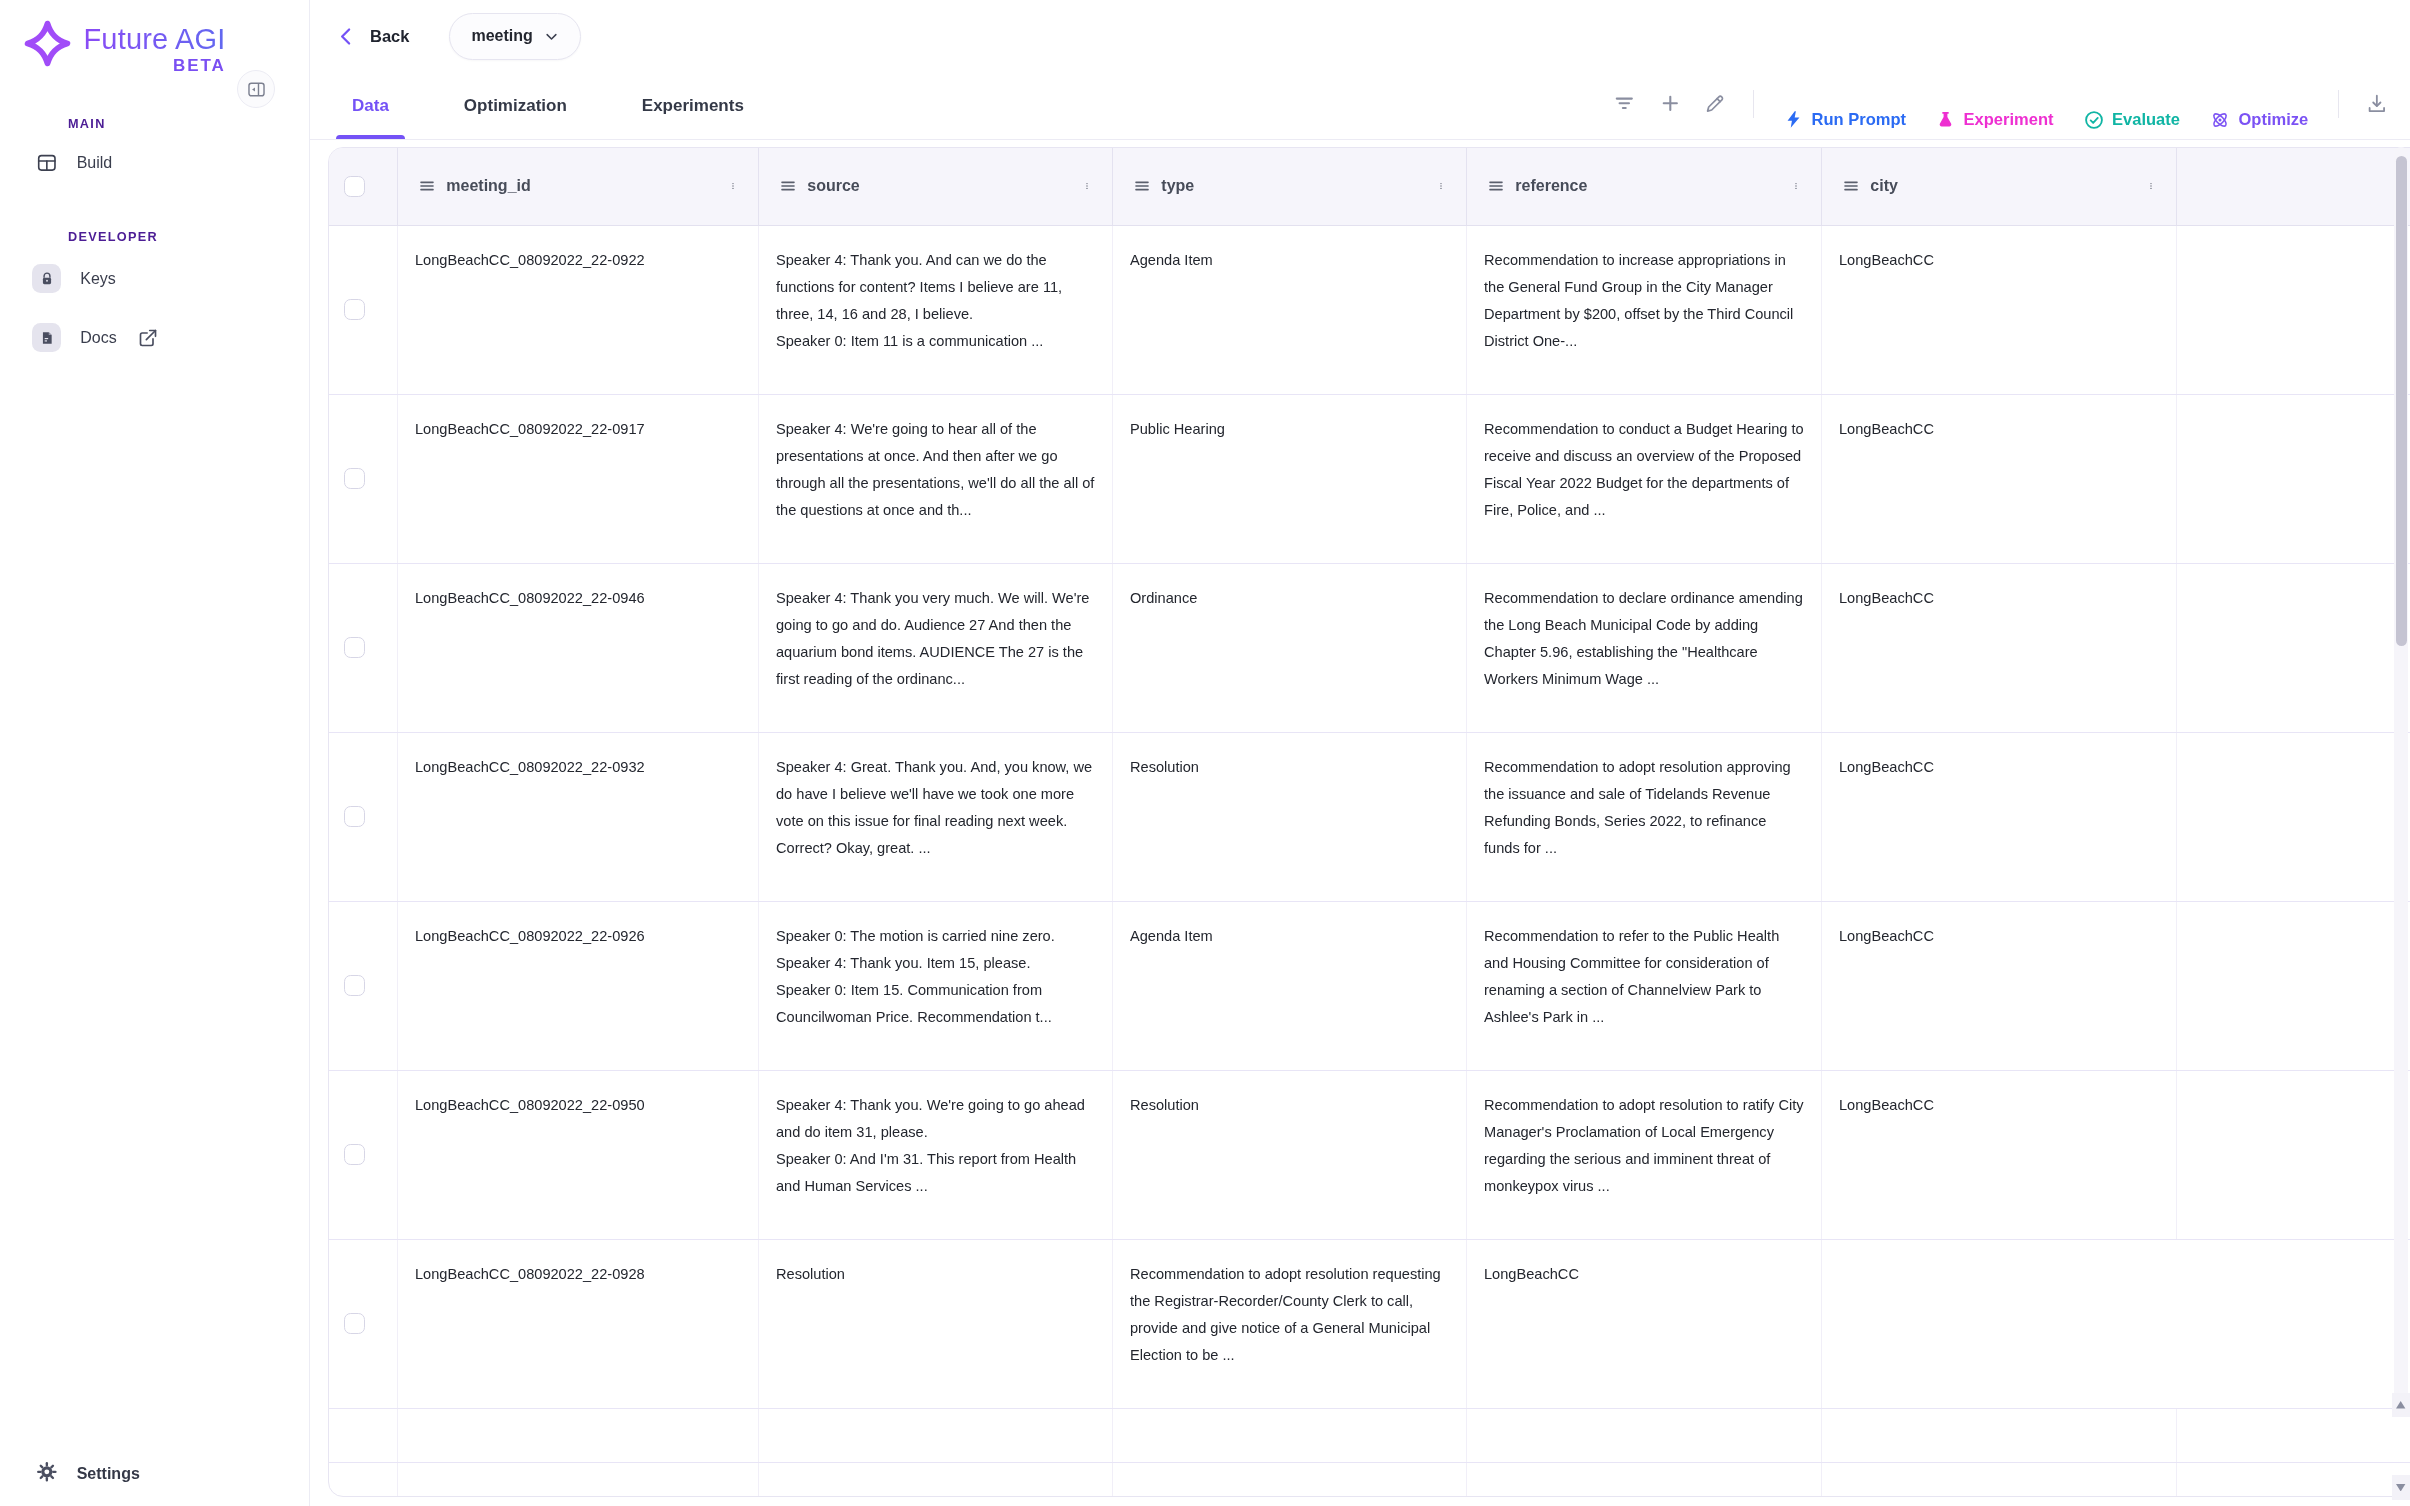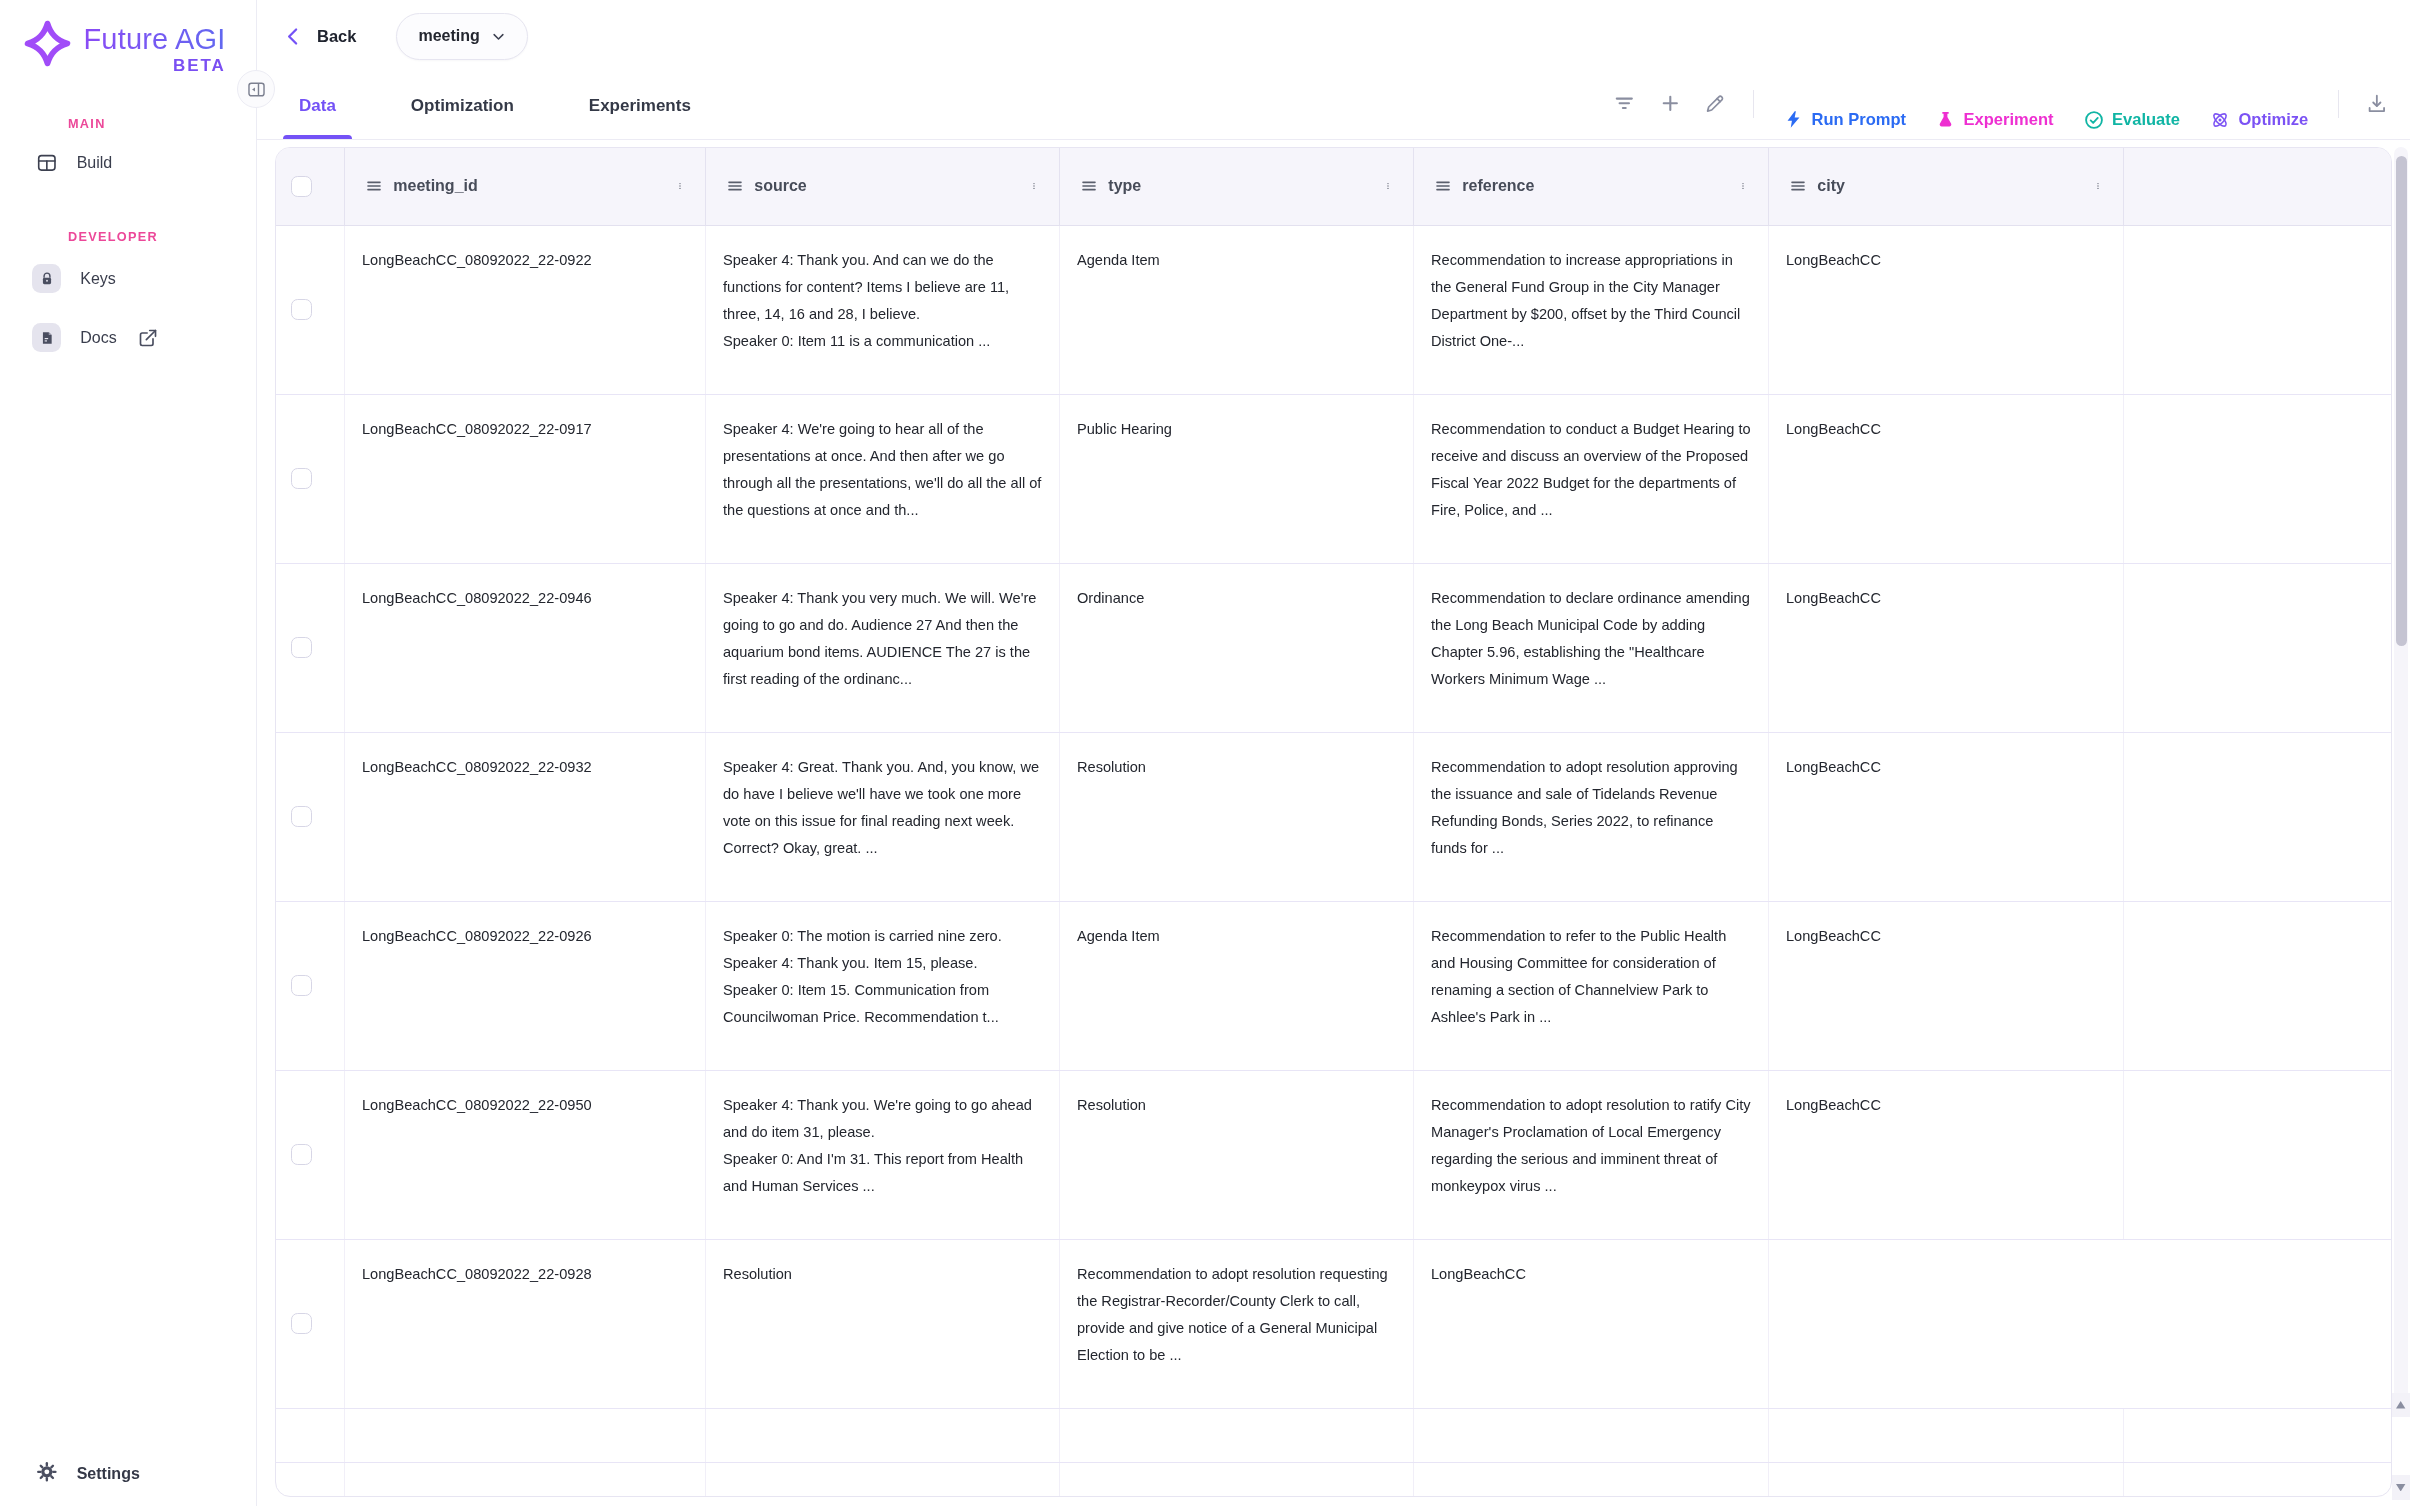--- a/index.html
+++ b/index.html
@@ -2,34 +2,34 @@
 <html style="font-size:15px"><head>
 <meta charset="utf-8">
 <style>
   * { margin:0; padding:0; box-sizing:border-box; }
   html,body { width:2411px; height:1507px; }
   body { font-family:"Liberation Sans", sans-serif; background:#ffffff; color:#23262e; overflow:hidden; }
 
   .app { display:flex; width:2411px; height:1507px; }
 
   
-  .sidebar { width:257px; border-right:0.9px solid #ececf4; position:relative; display:flex; flex-direction:column; background:#fff; flex-shrink:0; }
+  .sidebar { width:310px; border-right:0.9px solid #ececf4; position:relative; display:flex; flex-direction:column; background:#fff; flex-shrink:0; }
   .logo-row { padding:17px 0 0 21px; display:flex; align-items:flex-start; gap:9.4px; }
   .logo-mark { width:53px; height:53px; flex-shrink:0; }
   .logo-text-wrap { display:flex; flex-direction:column; align-items:flex-end; padding-top:5.6px; }
   .logo-text { font-size:29px; font-weight:500; letter-spacing:0.2px;
     background:linear-gradient(90deg,#8a4bf5,#6168f0);
     -webkit-background-clip:text; background-clip:text; color:transparent; }
   .logo-beta { font-size:17px; font-weight:700; color:#7a4ff2; letter-spacing:1.9px; margin-top:0.9px; }
 
   .collapse-btn { position:absolute; left:237px; top:70px; width:38px; height:38px; border-radius:50%;
     background:#fbfbfd; border:0.9px solid #ececf4; display:flex; align-items:center; justify-content:center;
     color:#7c8090; z-index:5; cursor:pointer; }
 
-  .side-section-label { margin:41px 0 5.6px 38px; font-size:12.7px; font-weight:700; color:#ec4899; letter-spacing:1.3px;padding-left:30px; }
+  .side-section-label { margin:41px 0 5.6px 38px; font-size:12.7px; font-weight:700; color:#4c1d95; letter-spacing:1.3px;padding-left:30px; }
   .side-item { display:flex; align-items:center; gap:19px; padding:15px 36px; font-size:16px; font-weight:500; color:#3a3e4d; cursor:pointer; }
   .side-item .badge { width:29px; height:29px; border-radius:8.5px; background:#e5e4ee; display:flex; align-items:center; justify-content:center; margin-left:-3.8px; }
   .side-item svg { flex-shrink:0; }
   .ext-icon { margin-left:1.9px; color:#4a4e60; }
   .side-footer { margin-top:auto; padding:24.5px 36px; display:flex; align-items:flex-end; gap:19px; font-size:16px; font-weight:600; color:#343847; cursor:pointer; }
 
   
   .main { flex:1; position:relative; display:flex; flex-direction:column; min-width:0; }
 
   .topbar { height:72px; display:flex; align-items:center; padding:0 26px; }

